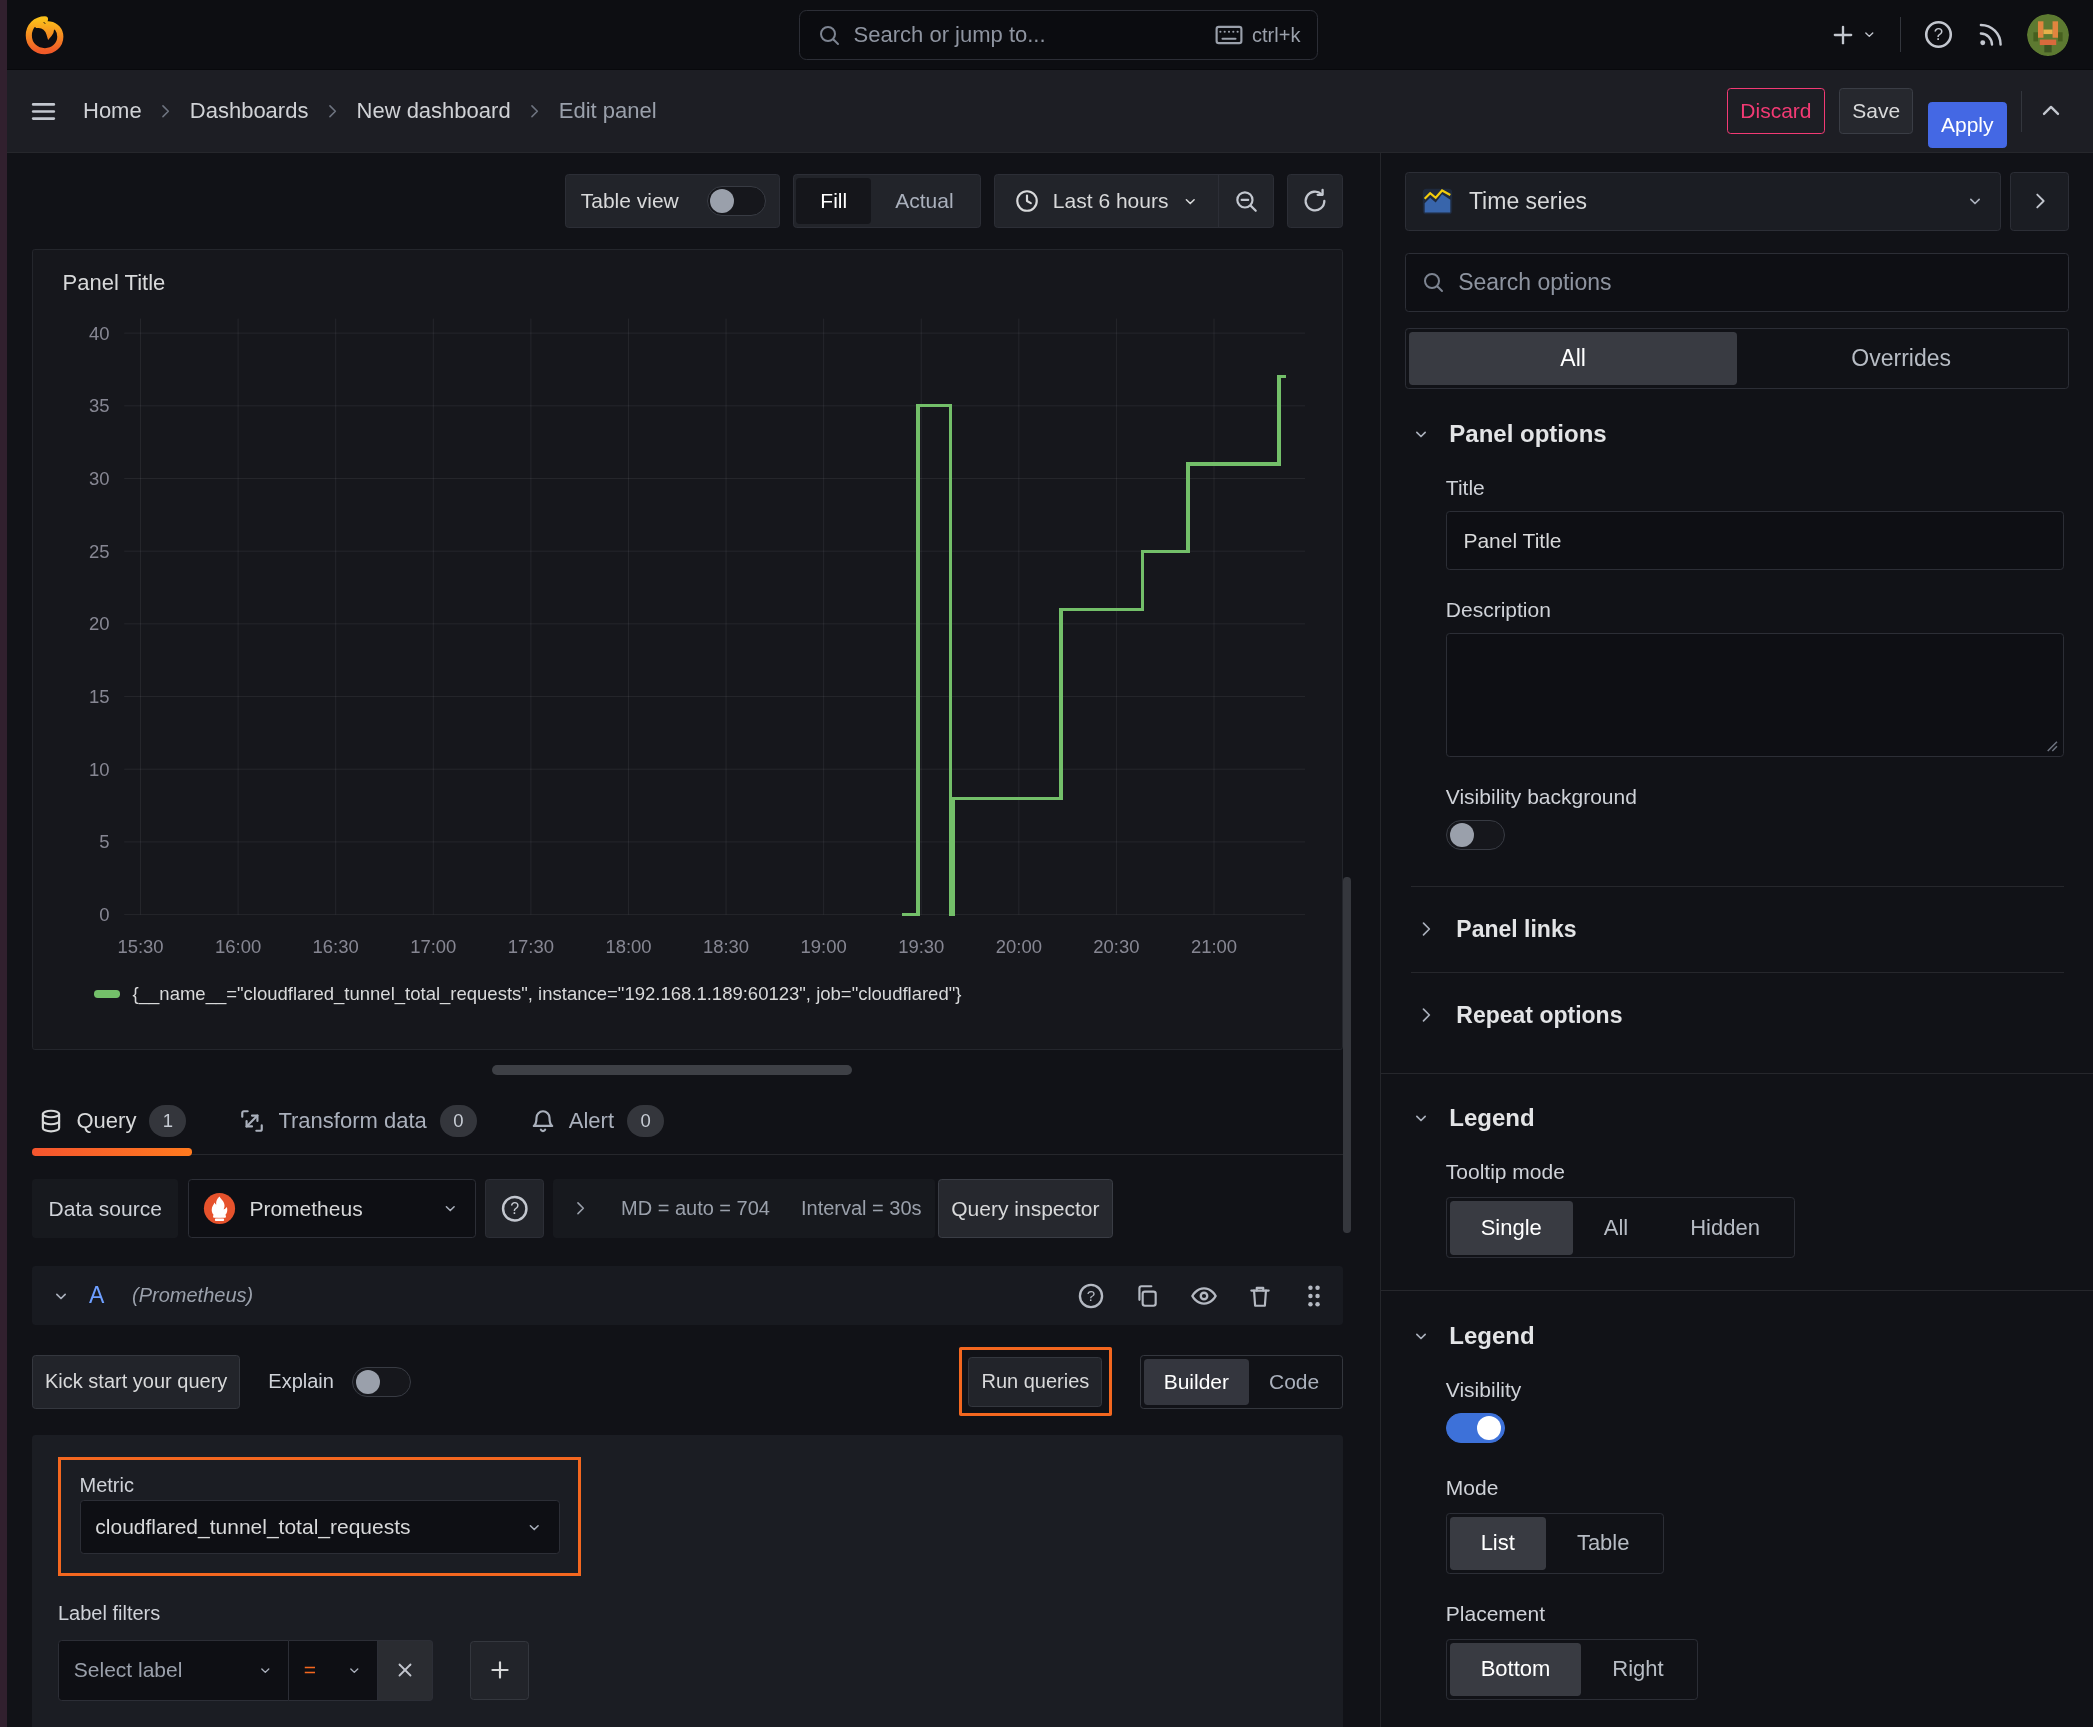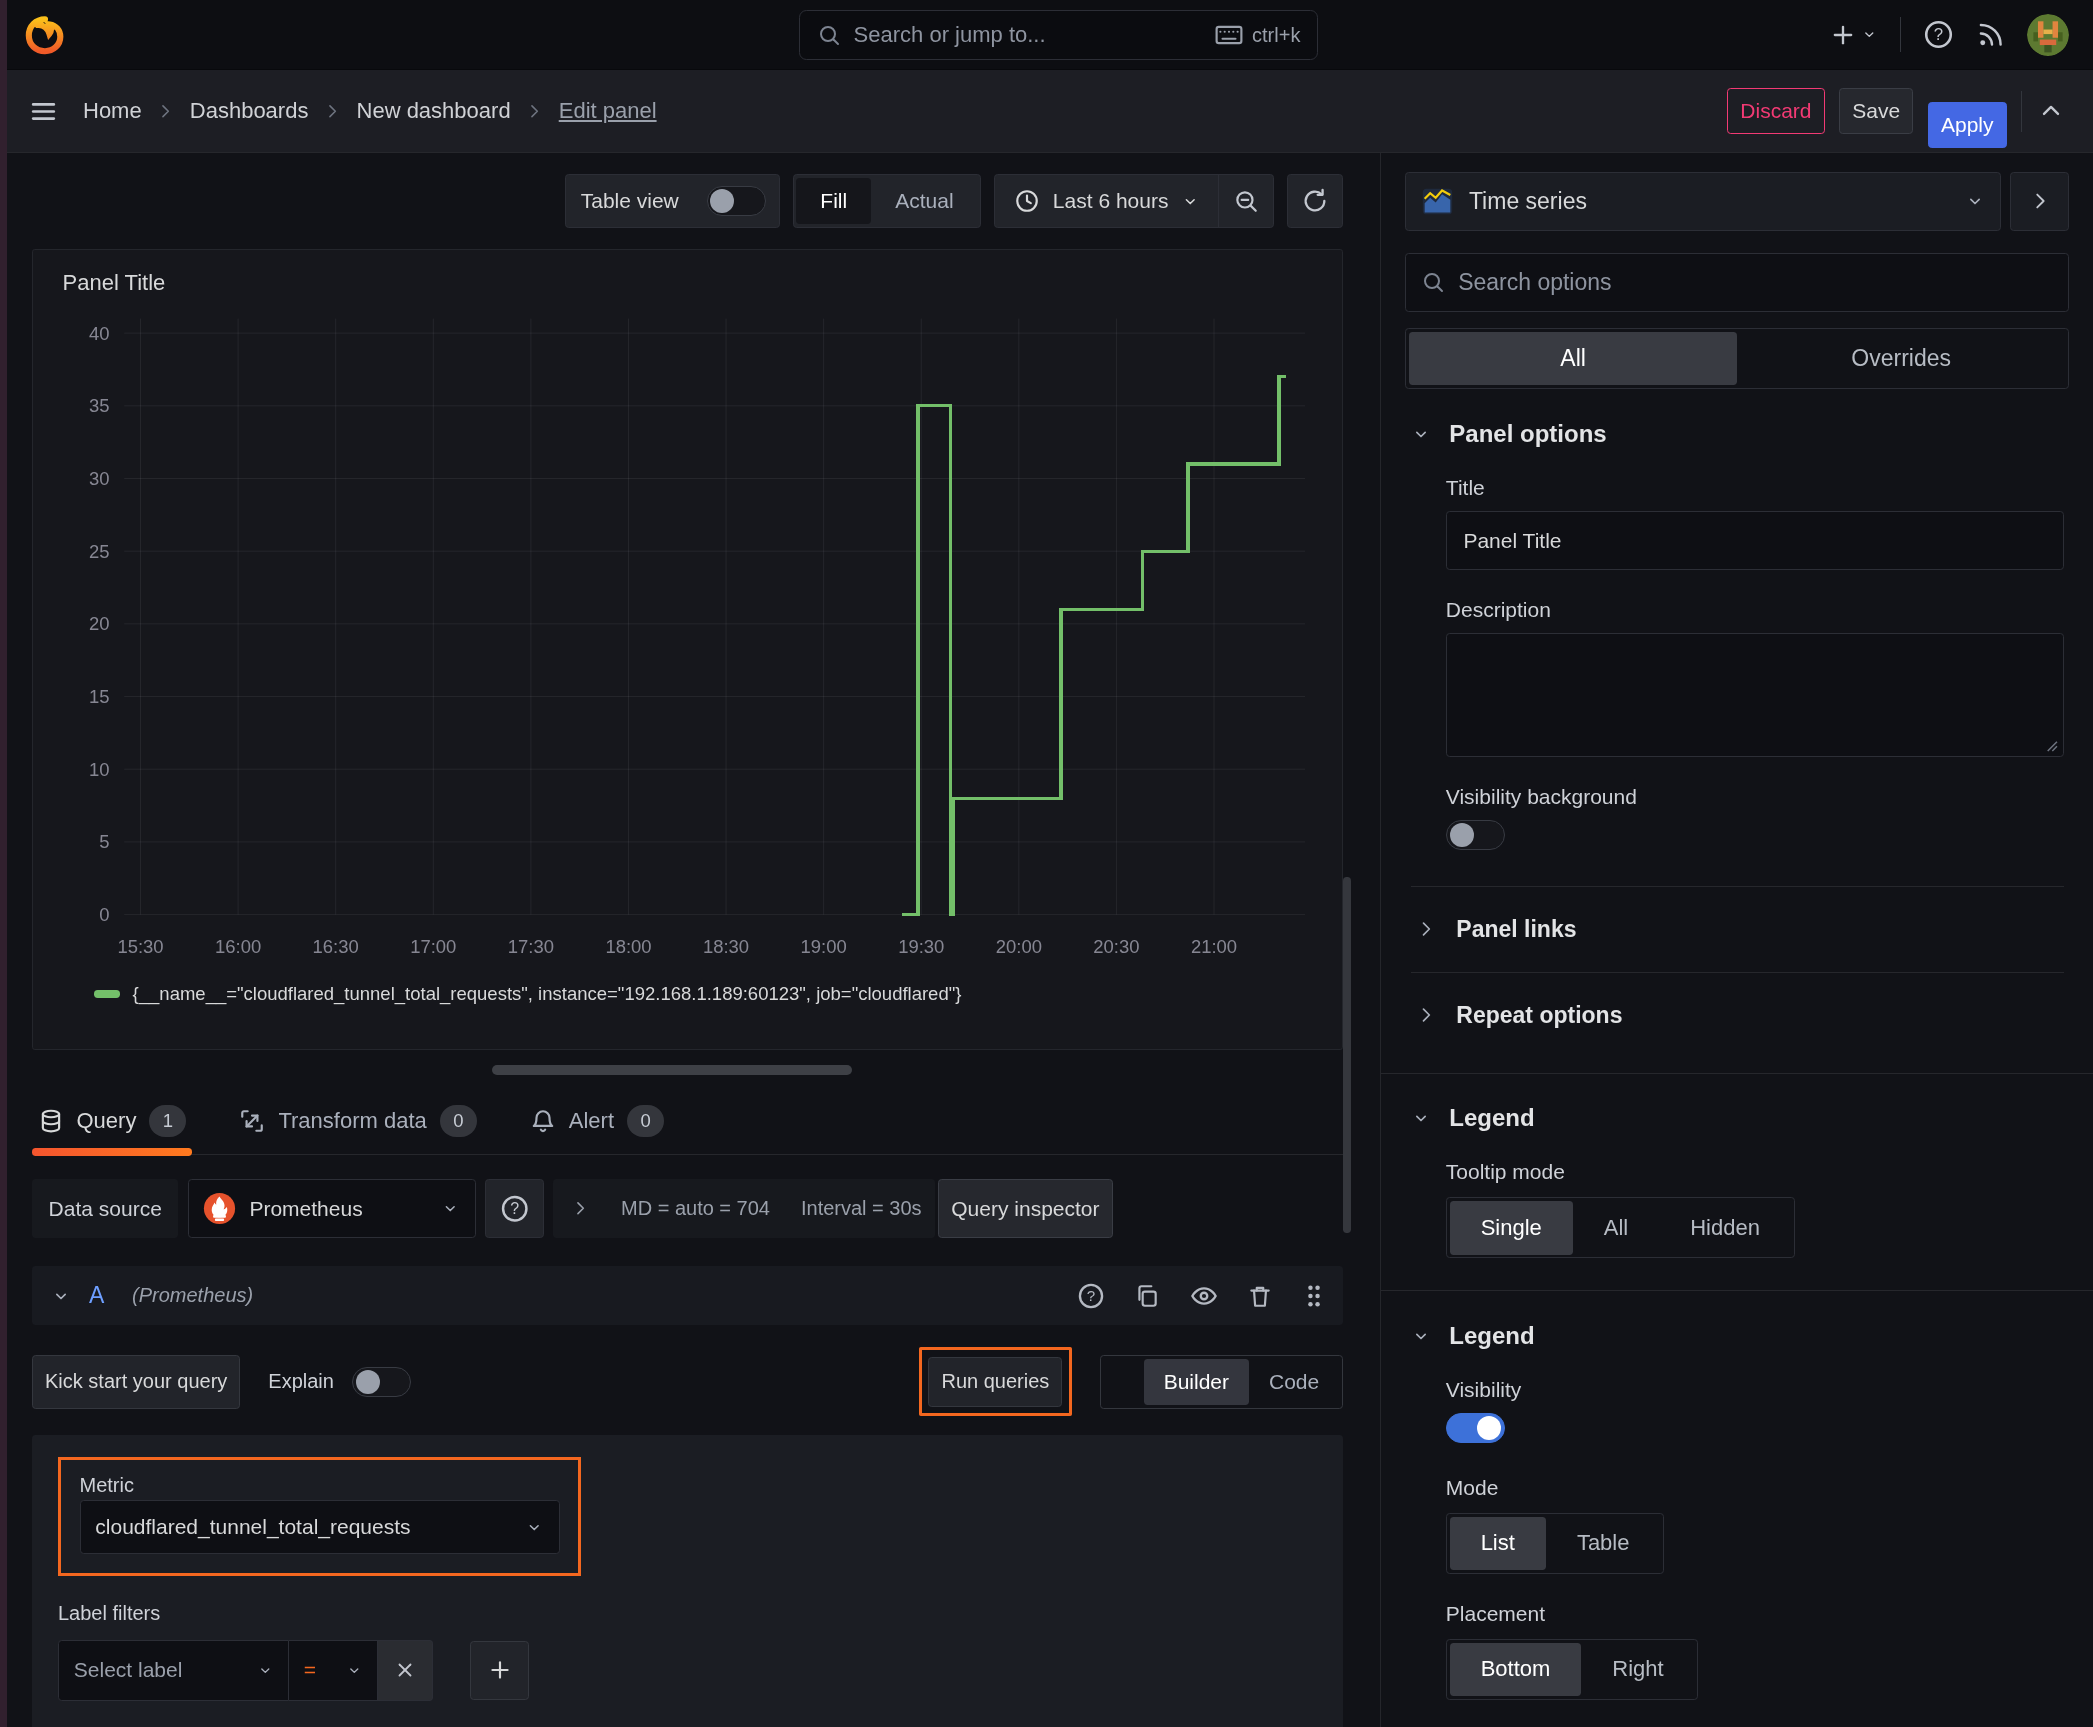--- a/index.html
+++ b/index.html
@@ -24,21 +24,21 @@
   .shortcut{display:flex;align-items:center;gap:9.2px;color:#9aa0ab;font-size:20px;}
   .nav-right{margin-left:auto;display:flex;align-items:center;gap:22px;color:#c3c7cf;}
   .vdiv{width:0.9px;height:35px;background:#33363d;}
   .iconbtn{background:none;border:none;color:#c3c7cf;cursor:pointer;display:flex;align-items:center;gap:3.7px;padding:0;}
   .avatar{width:42px;height:42px;border-radius:50%;overflow:hidden;}
 
   
   .crumbbar{height:83px;background:var(--bg-bar);display:flex;align-items:center;padding:0 28px;border-bottom:0.9px solid #26272c;}
   .crumbs{display:flex;align-items:center;gap:14.8px;margin-left:24px;font-size:22px;}
   .crumb{color:#d0d2d6;}
-  .crumb.current{color:#9aa0ab;text-decoration:underline;}
+  .crumb.current{color:#9aa0ab;}
   .crumb-sep{color:#6e7480;display:flex;}
   .crumb-actions{margin-left:auto;display:flex;align-items:center;gap:14.8px;}
   .btn{height:46px;padding:0 12px;border-radius:3.7px;font-size:21px;display:flex;align-items:center;justify-content:center;cursor:pointer;font-family:inherit;}
   .btn-discard{background:transparent;border:1.4px solid var(--pink);color:var(--pink);}
   .btn-save{background:var(--bg-btn);border:0.9px solid var(--border-lt);color:var(--text);}
   .btn-apply{background:var(--blue);border:0.9px solid var(--blue);color:#fff;margin-top:28px;}
 
   
   .main{display:flex;height:1575px;}
   .left{width:1381px;position:relative;}
@@ -97,21 +97,21 @@
   .dshint{color:#9aa0ab;font-size:20px;font-style:italic;margin-left:9.2px;}
   .qhead-icons{margin-left:auto;display:flex;align-items:center;gap:29.5px;color:#b4b9c2;}
 
   .kick-row{margin:22px 0 0 32px;width:1311px;display:flex;align-items:center;gap:28px;}
   .btn-sec{height:54px;background:var(--bg-control);border:0.9px solid #34373e;color:var(--text);font-size:20px;}
   .explain{display:flex;align-items:center;gap:5.5px;font-size:20px;color:#cfd2d8;}
   .spacer{flex:1;}
   .hl-box{border:3.7px solid var(--hl);padding:6.5px;border-radius:1.8px;}
   .bc-seg{height:54px;border:0.9px solid #34373e;border-radius:3.7px;display:flex;align-items:center;padding:2.8px;}
   .bc-opt{height:46px;padding:0 20px;display:flex;align-items:center;font-size:21px;color:var(--text-dim);border-radius:3.7px;cursor:pointer;}
-  .bc-opt.sel{background:#34363e;color:#fff;margin-left:40px;}
+  .bc-opt.sel{background:#34363e;color:#fff;}
 
   
   .editor-card{margin:18.5px 0 0 32px;width:1311px;height:332px;background:var(--bg-card);border-radius:3.7px;padding:22px 26px;}
   .metric-hl{display:inline-block;border:3.7px solid var(--hl);padding:14.8px 18.5px 18.5px 18.5px;min-width:517px;}
   .fld-label{font-size:20px;color:#cfd2d8;}
   .metric-dd{margin-top:3px;width:480px;height:54px;background:var(--bg-input);border:0.9px solid var(--border);border-radius:3.7px;display:flex;align-items:center;padding:0 14.8px;cursor:pointer;}
   .metric-dd .val{font-size:21px;flex:1;}
   .lf-label{margin-top:26px;}
   .filter-row{margin-top:14.8px;display:flex;align-items:center;}
   .dd{height:61px;background:var(--bg-input);border:0.9px solid var(--border);display:flex;align-items:center;padding:0 14.8px;gap:14.8px;cursor:pointer;}

